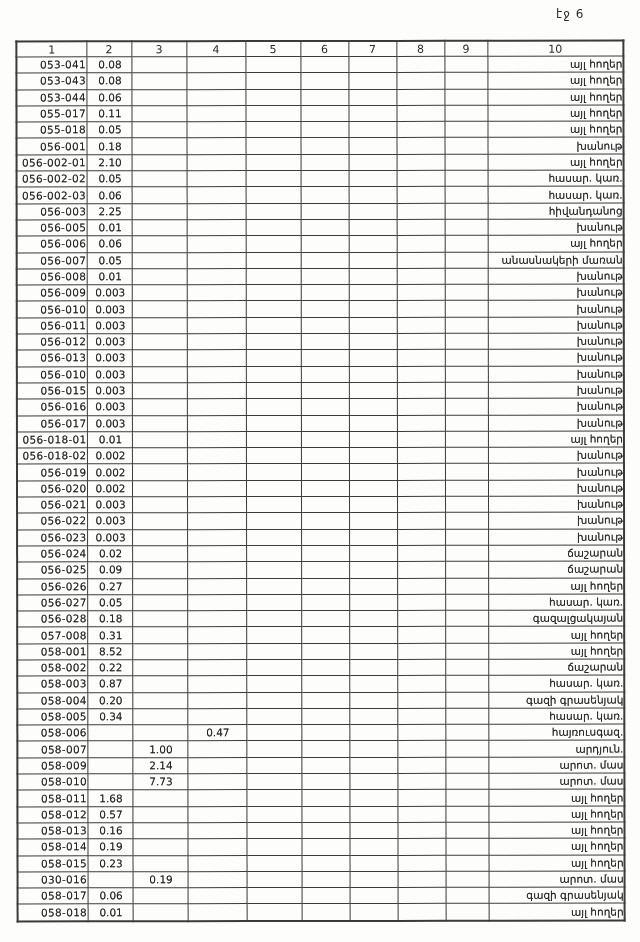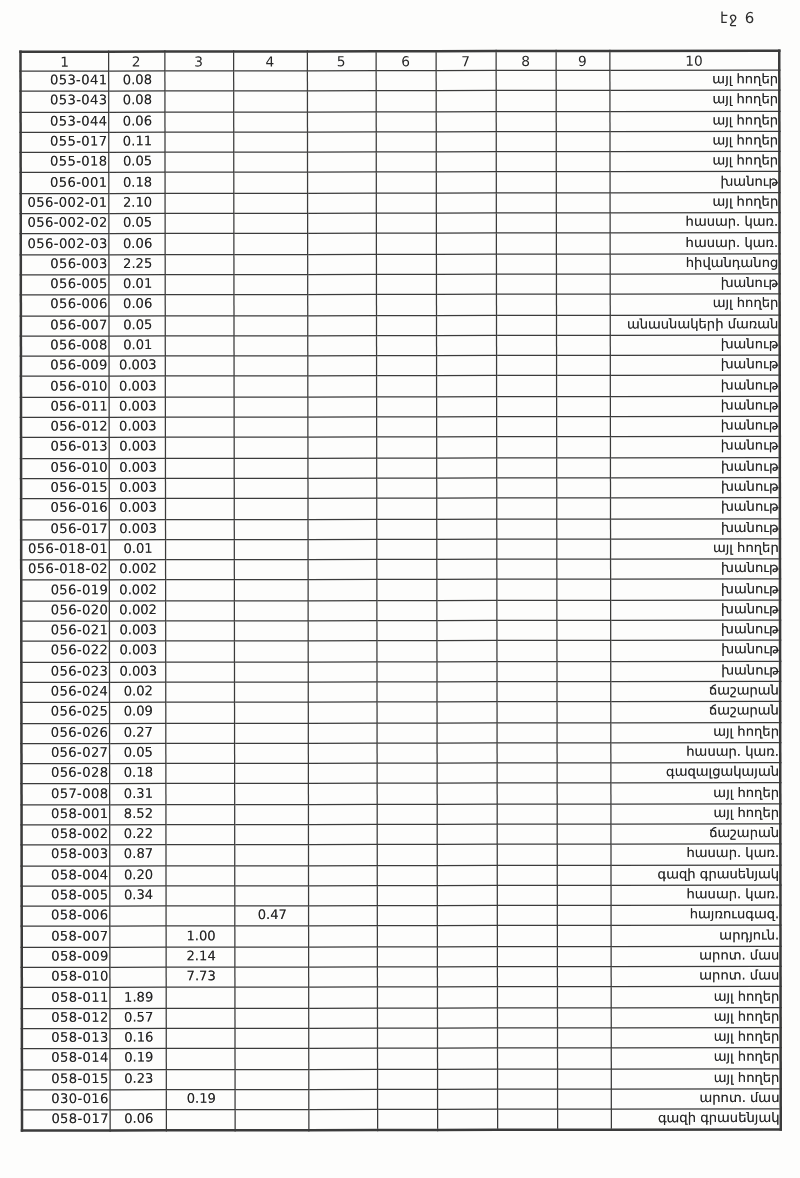--- a/index.html
+++ b/index.html
@@ -6,21 +6,21 @@
   body{
     width:640px;height:942px;
     background:#fdfdfc;
     font-family:"DejaVu Sans", sans-serif;
     color:#262626;
     overflow:hidden;
     position:relative;
   }
   .page-label{
     position:absolute;
-    top:7px;left:576px;
+    top:7px;left:556px;
     font-size:12px;
     color:#2e2e2e;
     letter-spacing:1px;
   }
   table.doc{
     position:absolute;
     top:40px;left:16px;
     width:607px;
     border-collapse:collapse;
     table-layout:fixed;
@@ -624,21 +624,21 @@
         <td class="col4"></td>
         <td class="col5"></td>
         <td class="col6"></td>
         <td class="col7"></td>
         <td class="col8"></td>
         <td class="col9"></td>
         <td class="col10">արոտ. մաս</td>
       </tr>
       <tr>
         <td class="col1">058-011</td>
-        <td class="col2">1.89</td>
+        <td class="col2">1.68</td>
         <td class="col3"></td>
         <td class="col4"></td>
         <td class="col5"></td>
         <td class="col6"></td>
         <td class="col7"></td>
         <td class="col8"></td>
         <td class="col9"></td>
         <td class="col10">այլ հողեր</td>
       </tr>
       <tr>
@@ -705,15 +705,27 @@
         <td class="col1">058-017</td>
         <td class="col2">0.06</td>
         <td class="col3"></td>
         <td class="col4"></td>
         <td class="col5"></td>
         <td class="col6"></td>
         <td class="col7"></td>
         <td class="col8"></td>
         <td class="col9"></td>
         <td class="col10">գազի գրասենյակ</td>
+      </tr>
+      <tr>
+        <td class="col1">058-018</td>
+        <td class="col2">0.01</td>
+        <td class="col3"></td>
+        <td class="col4"></td>
+        <td class="col5"></td>
+        <td class="col6"></td>
+        <td class="col7"></td>
+        <td class="col8"></td>
+        <td class="col9"></td>
+        <td class="col10">այլ հողեր</td>
       </tr>
     </tbody>
 </table>
 
 </body></html>

